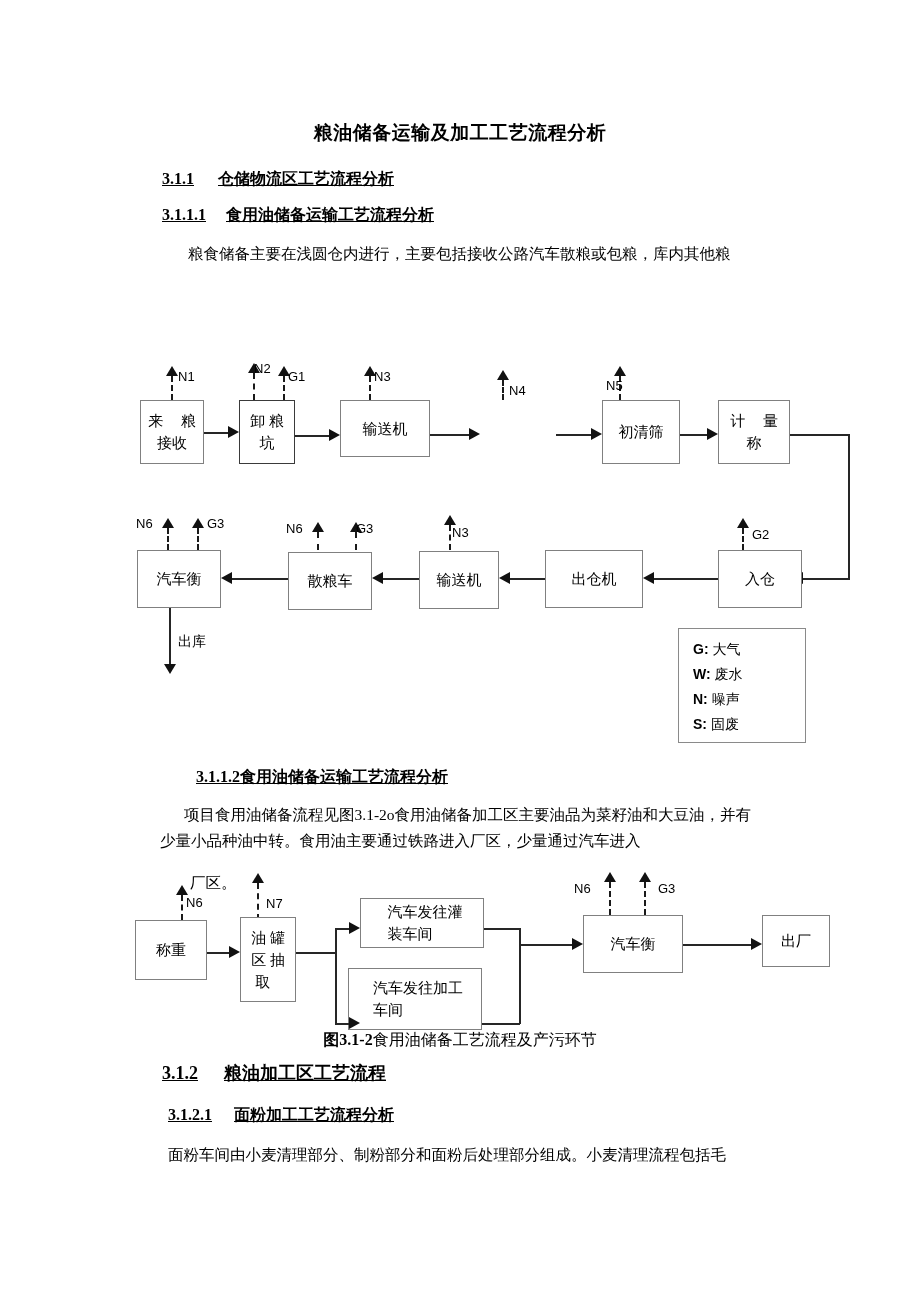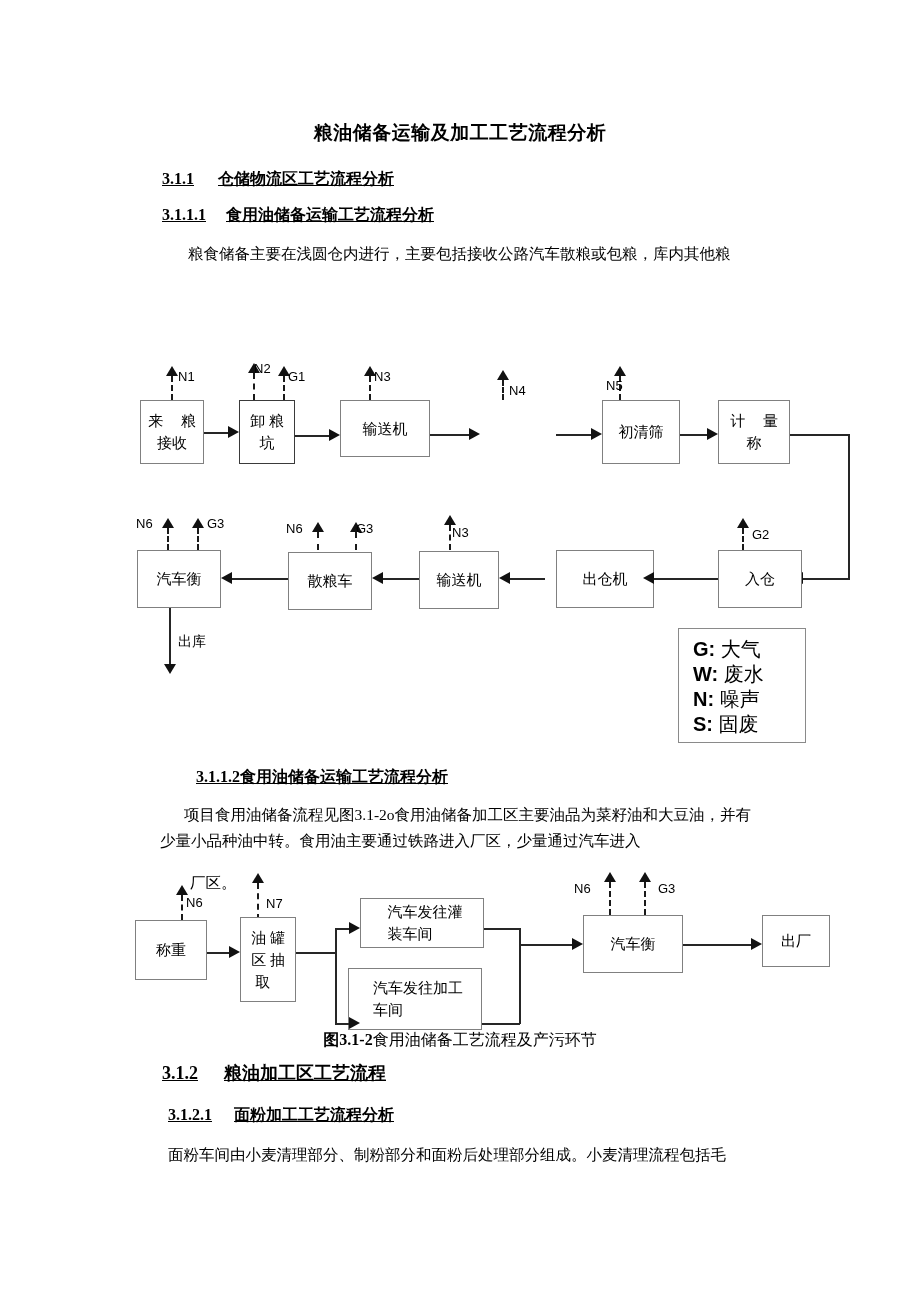--- a/index.html
+++ b/index.html
@@ -186,21 +186,21 @@
     white-space: nowrap;
   }
 
   .legend {
     position: absolute;
     box-sizing: border-box;
     border: 1.4px solid #8a8a8a;
     background: #fff;
     padding: 8px 10px 8px 14px;
     font-family: "Liberation Sans", "DejaVu Sans", sans-serif;
-    font-size: 20px;
+    font-size: 14px;
     line-height: 25px;
   }
   .legend .lg-row { white-space: nowrap; }
   .legend .lg-k { font-weight: bold; }
 </style>
 </head>
 <body>
 
 <div class="page">
 
@@ -323,21 +323,21 @@
     </div>
 
     <div class="node" style="left:288px;top:552px;width:84px;height:58px;">
       <span class="nl">散粮车</span>
     </div>
 
     <div class="node" style="left:419px;top:551px;width:80px;height:58px;">
       <span class="nl">输送机</span>
     </div>
 
-    <div class="node" style="left:545px;top:550px;width:98px;height:58px;margin-left:11px;">
+    <div class="node" style="left:545px;top:550px;width:98px;height:58px;">
       <span class="nl">出仓机</span>
     </div>
 
     <div class="node" style="left:718px;top:550px;width:84px;height:58px;">
       <span class="nl">入仓</span>
     </div>
 
     <div class="hline" style="left:654px;top:578px;width:64px;"></div>
     <div class="arrow-l" style="left:643px;top:572px;"></div>
 

